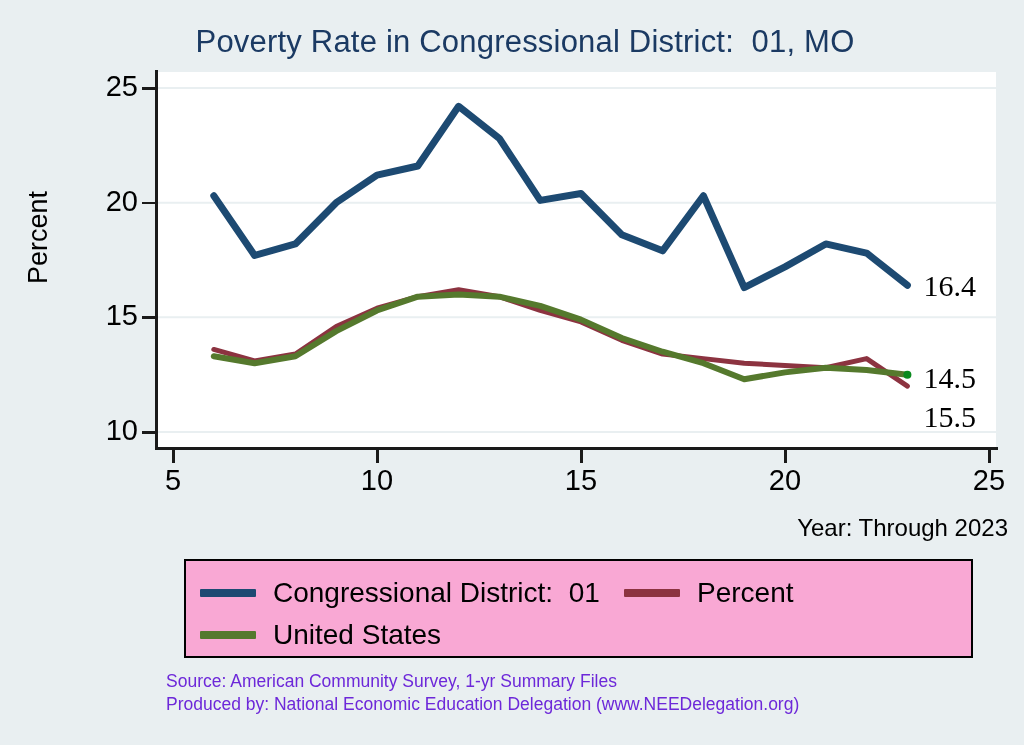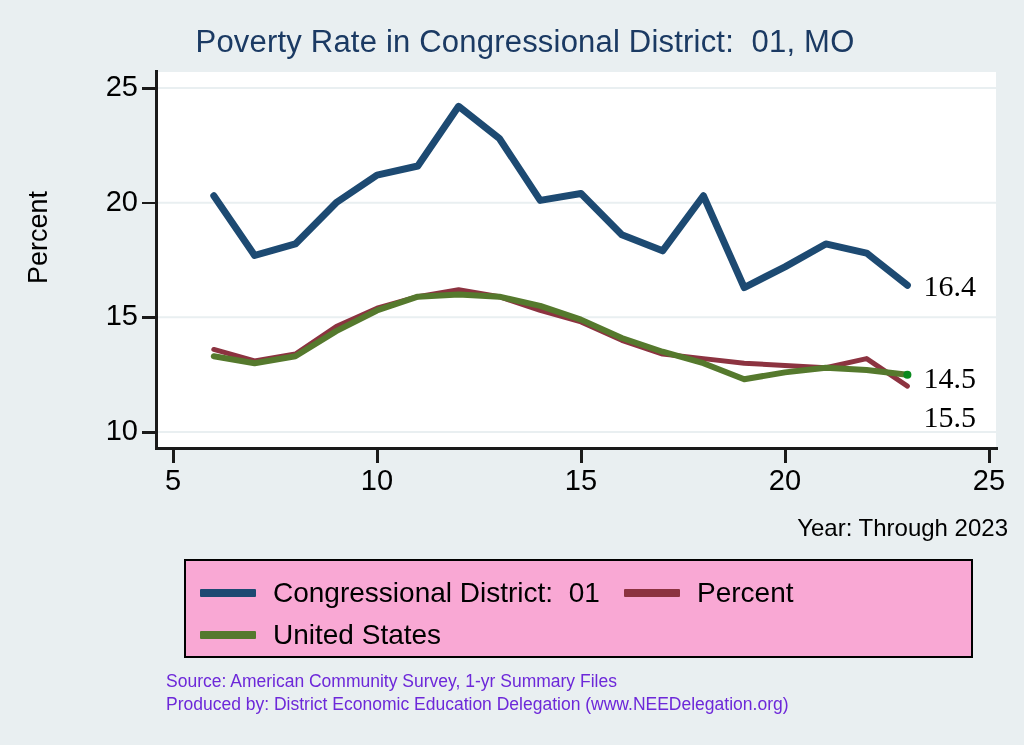--- a/index.html
+++ b/index.html
@@ -257,16 +257,16 @@
       <span class="legend-text">Percent</span>
     </div>
     <div class="legend-row" style="left:14px; top:60px;">
       <span class="legend-swatch" style="background: rgb(85, 121, 45);"></span>
       <span class="legend-text">United States</span>
     </div>
   </div>
 
   <div class="footer">
     <div>Source: American Community Survey, 1-yr Summary Files</div>
-    <div>Produced by: District Economic Education Delegation (www.NEEDelegation.org)</div>
+    <div>Produced by: National Economic Education Delegation (www.NEEDelegation.org)</div>
   </div>
 
 </div>
 
 </body></html>

